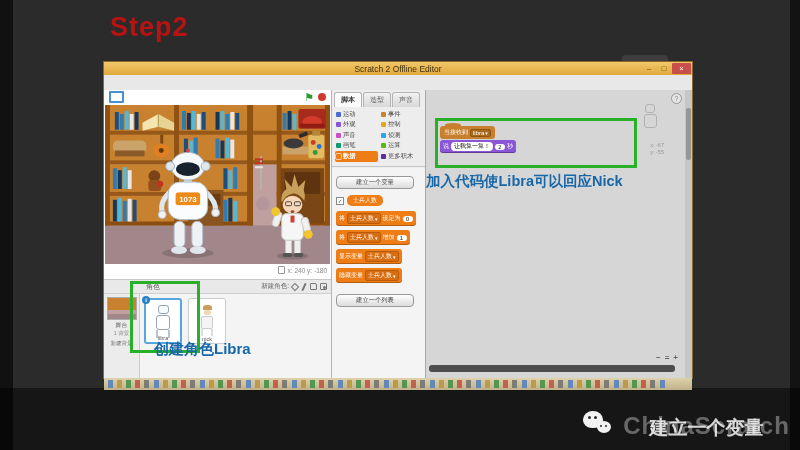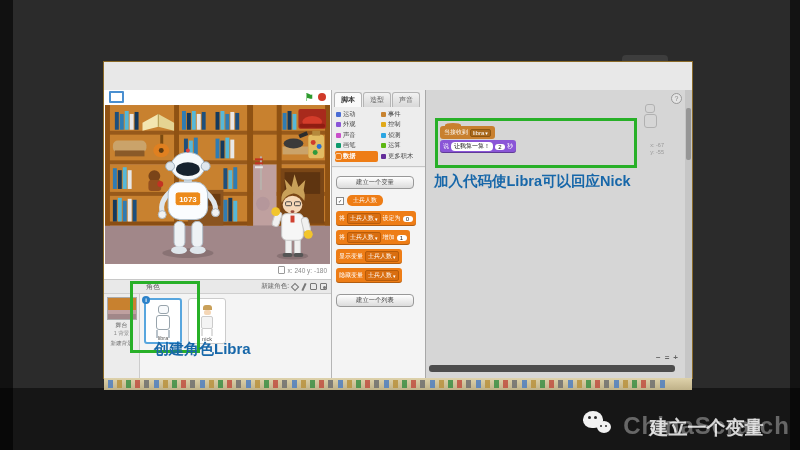--- a/index.html
+++ b/index.html
@@ -121,21 +121,21 @@
   .ghost-xy{position:absolute;right:28px;top:52px;font-size:5.5px;color:#999;text-align:right;line-height:7px;}
   .gb-script{left:9px;top:28px;width:196px;height:44px;}
   .hat{position:absolute;left:14px;top:36px;background:#c8802f;color:#fff;border-radius:3px;
        padding:2px 4px;display:flex;gap:2px;align-items:center;font-size:6px;z-index:7;}
   .hat::before{content:"";position:absolute;top:-3px;left:5px;width:16px;height:4px;background:#c8802f;border-radius:50% 50% 0 0;}
   .hat .dd{background:#a9691c;border-color:#8d5512;}
   .say{position:absolute;left:14px;top:50px;background:#8a55d7;color:#fff;border-radius:3px;
        padding:2px 3px;display:flex;gap:2px;align-items:center;font-size:6px;z-index:7;
        box-shadow:inset 0 -1px 0 rgba(0,0,0,.3);}
   .say .inp{background:#fff;color:#111;border-radius:4px;padding:0 3px;}
-  .note-script{left:8px;top:82px;font-size:14.5px;}
+  .note-script{left:0;top:82px;font-size:14.5px;}
   .hscroll{position:absolute;left:3px;bottom:6px;width:246px;height:7px;background:#4c4c4c;border-radius:3px;}
   .vscroll{position:absolute;right:0;top:0;width:7px;height:288px;background:#c6c6c6;}
   .vthumb{position:absolute;right:1px;top:18px;width:5px;height:52px;background:#969696;border-radius:2px;}
   .zoomctrl{position:absolute;right:14px;bottom:16px;display:flex;gap:4px;color:#666;font-size:8px;font-weight:bold;}
 
   
   .taskbar{position:absolute;left:104px;top:378px;width:588px;height:12px;
            background:linear-gradient(#ded2ab,#bfb188);}
   .taskbar .icons{position:absolute;left:4px;top:2px;width:560px;height:8px;
      background:repeating-linear-gradient(90deg,#4f7fc0 0 5px,transparent 5px 9px,#b9923e 9px 14px,transparent 14px 18px,
@@ -157,24 +157,33 @@
   .wm-cn{position:absolute;left:0;top:7px;width:100%;text-align:center;font-size:19px;font-weight:bold;
          color:rgba(255,255,255,.82);}
 </style>
 </head>
 <body>
 
 <div class="frame">
   <div class="bottom-band"></div>
   <div class="edge-left"></div>
   <div class="edge-right"></div>
+  <div class="step">Step2</div>
   <div class="video-tab"></div>
 
   <div class="window">
 
+    <div class="titlebar">
+      <div class="title">Scratch 2 Offline Editor</div>
+      <div class="winbtns">
+        <div class="winbtn">–</div>
+        <div class="winbtn">□</div>
+        <div class="winbtn close">×</div>
+      </div>
+    </div>
 
 
     <div class="body">
 
       <div class="stage-col">
         <div class="stage-header">
           <span class="fullscreen-ic"></span>
           <span class="run-controls">
             <span class="flag-ic">⚑</span>
             <span class="stop-ic"></span>

